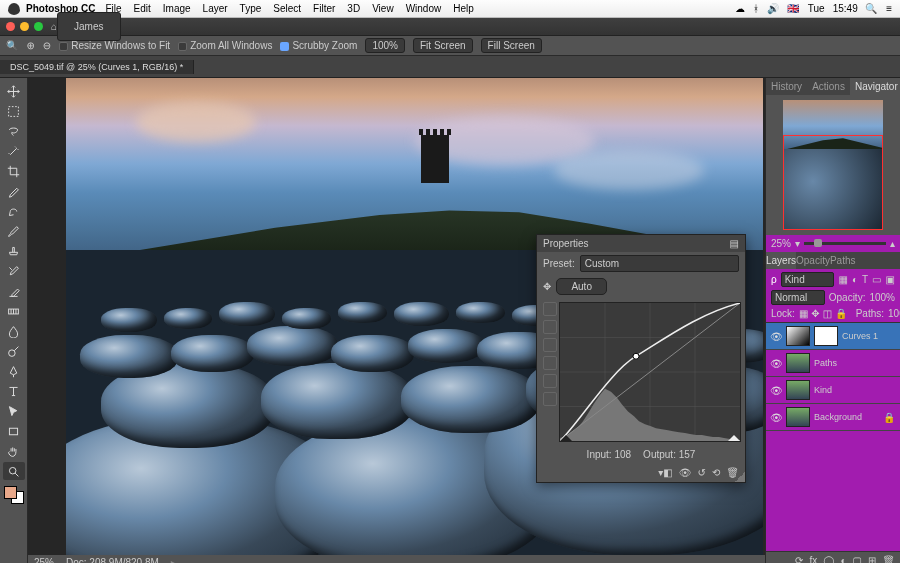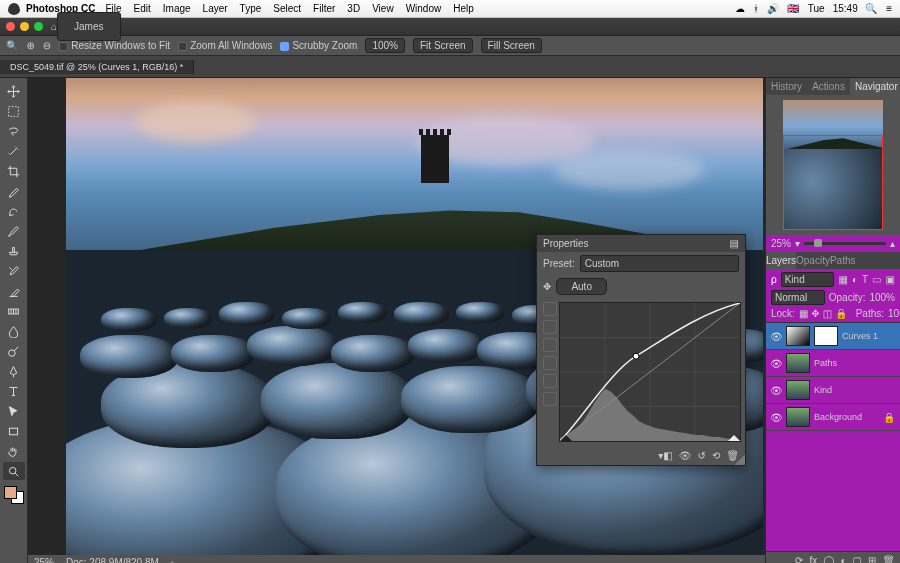--- a/index.html
+++ b/index.html
@@ -425,20 +425,24 @@
         </g>
         <polygon fill="#777" points="0,140 0,137 6,135 11,131 17,127 23,120 28,112 34,102 40,93 45,87 51,90 57,96 62,103 68,110 74,115 79,120 85,123 91,125 96,127 102,128 108,129 113,130 119,131 125,132 130,133 136,134 142,134 147,135 153,136 159,136 164,137 170,138 176,139 180,139 180,140"></polygon>
         <line x1="0" y1="140" x2="180" y2="0" stroke="#888" stroke-width="1"></line>
         <path d="M0,140 C20,120 50,70 76,54 S140,10 180,0" stroke="#eee" stroke-width="1.5" fill="none"></path>
         <circle cx="76" cy="54" r="3" fill="#fff" stroke="#000"></circle>
         <polygon points="0,140 6,134 12,140" fill="#222"></polygon>
         <polygon points="168,140 174,134 180,140" fill="#eee"></polygon>
       </svg>
     </div>
   </div>
+  <div class="iorow">
+    <span><span>Input:</span> <span>108</span></span>
+    <span><span>Output:</span> <span>157</span></span>
+  </div>
   <div class="pfoot">
     <span>▾◧</span>
     <span>👁</span>
     <span>↺</span>
     <span>⟲</span>
     <span>🗑</span>
   </div>
   <div class="cornergrab"></div>
 </div>
 

